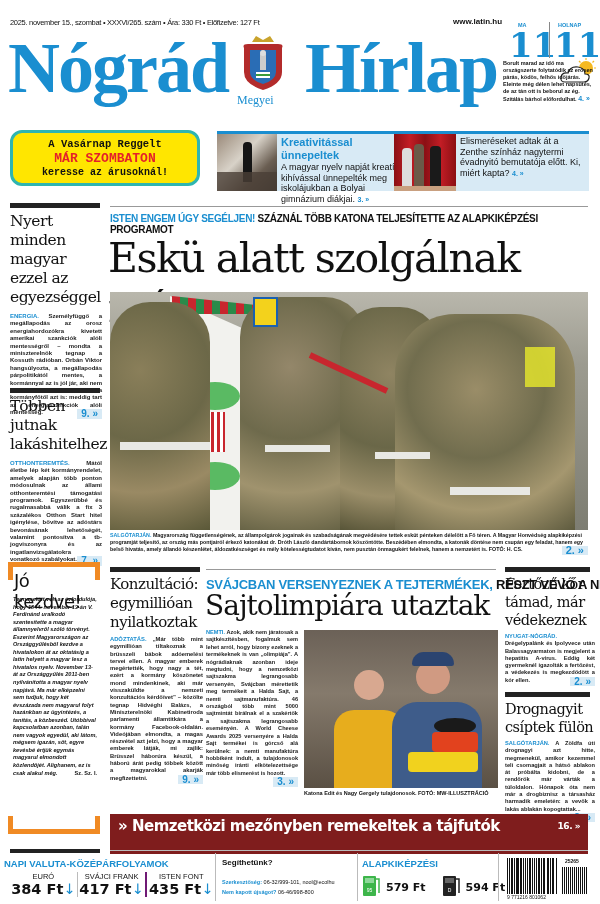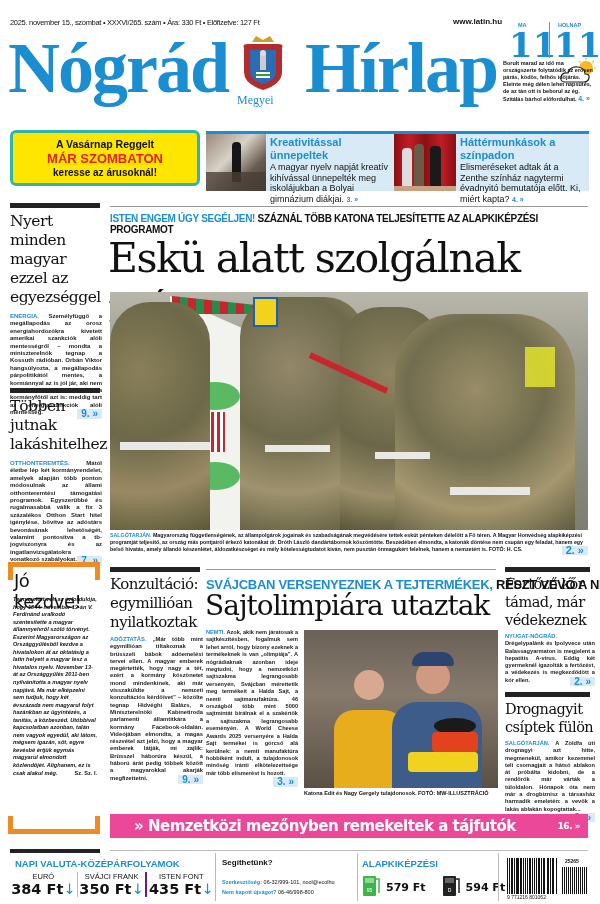--- a/index.html
+++ b/index.html
@@ -12,21 +12,21 @@
 #dateline{left:10px;top:18px;font-size:7.5px;letter-spacing:-0.3px}
 #title1{left:8px;top:28px;font-size:72px;line-height:80px;color:#1a8ed0;font-family:"Liberation Serif",serif;font-weight:bold;letter-spacing:-2px}
 #title2{left:305px;top:28px;font-size:72px;line-height:80px;color:#1a8ed0;font-family:"Liberation Serif",serif;font-weight:bold;letter-spacing:-2px}
 #crest{left:238px;top:34px;width:50px;height:70px}
 #megyei{left:237px;top:93px;font-size:12px;color:#1a8ed0;font-family:"Liberation Serif",serif}
 #url{left:453px;top:17px;font-size:8px;font-weight:bold}
 .wx-lbl{font-size:5.5px;font-weight:bold;color:#1a8ed0}
 .wx-num{font-size:34px;font-weight:bold;color:#1a8ed0;font-family:"DejaVu Serif",serif;line-height:26px}
 #wxtext{left:503px;top:60px;width:95px;font-size:5.5px;line-height:7px;font-weight:bold}
 
-#promo{left:10px;top:130px;width:190px;height:56px;background:#ffe600;border:3px solid #2fb5b0;border-radius:6px;text-align:center;font-weight:bold;font-family:Liberation Sans, sans-serif}
+#promo{left:10px;top:130px;width:190px;height:56px;background:#ffe600;border:3px solid #2fb5b0;border-radius:12px;text-align:center;font-weight:bold;font-family:Liberation Mono, monospace}
 #promo .l1{font-size:10.5px;margin-top:5px}
 #promo .l2{font-size:13px;color:#e4202a;margin-top:1px}
 #promo .l3{font-size:10px;margin-top:1px}
 .teaser{top:131px;height:60px;background:#d8eaf5;border-top:3px solid #1a8ed0;display:flex}
 .teaser .photo{width:60px;height:57px}
 .teaser .txt{padding:2px 4px;font-size:9px;line-height:10.5px}
 .teaser .hd{font-weight:bold;color:#1a8ed0;font-size:11px;line-height:13px}
 .ref{color:#1a8ed0;font-weight:bold;font-size:7px}
 
 .lhead{font-family:"DejaVu Serif",serif;font-size:15.5px;line-height:19px;letter-spacing:-0.5px}
@@ -37,21 +37,21 @@
 #kickerline{left:110px;top:213px;font-size:10px;font-weight:bold;letter-spacing:-0.3px}
 #mainhead{left:108px;top:233px;font-size:41px;font-family:"DejaVu Serif",serif;letter-spacing:-1.5px;line-height:50px}
 #mainphoto{left:110px;top:292px;width:478px;height:238px;overflow:hidden;background:#8d8f84}
 #caption{left:110px;top:532px;width:478px;font-size:5.3px;line-height:7px;font-weight:bold}
 
 #jo{left:8px;top:562px;width:92px;height:272px}
 #jo .bracket{position:absolute;border:5px solid #f08a24}
 #jo .title{position:absolute;left:6px;top:8px;font-size:18px;font-family:"DejaVu Sans",sans-serif;letter-spacing:-0.5px}
 #jo .txt{position:absolute;left:5px;top:34px;width:84px;font-size:5.6px;line-height:7.55px;font-style:italic;font-weight:bold}
 
-#green{left:110px;top:814px;width:478px;height:24px;background:#ec4899;color:#fff;font-weight:bold;font-size:15px;line-height:24px;padding-left:24px;font-family:"DejaVu Sans",sans-serif;letter-spacing:-0.5px}
+#green{left:110px;top:814px;width:478px;height:40px;background:#7f1d1d;color:#fff;font-weight:bold;font-size:15px;line-height:24px;padding-left:8px;font-family:"DejaVu Sans",sans-serif;letter-spacing:-0.5px}
 #green .pg{position:absolute;right:8px;top:0;font-size:9px}
 
 .foothd{color:#1a8ed0;font-weight:bold;font-size:9.5px}
 .fxlbl{font-size:7.5px;text-align:center}
 .fxval{font-size:14.5px;font-weight:bold;text-align:center;font-family:"DejaVu Sans",sans-serif}
 .arrow{color:#1a8ed0;font-weight:normal}
 </style>
 </head>
 <body>
 
@@ -95,40 +95,39 @@
   <span>Borult marad az idő ma országszerte folytatódik az erősen párás, ködös, felhős időjárás. Eleinte még délen lehet napsütés, de az tán ott is beborul az ég. Szitálás bárhol előfordulhat.</span>
   <span class="ref">4. »</span>
 </div>
 
 <div class="abs" id="promo">
   <div class="l1">A Vasárnap Reggelt</div>
   <div class="l2">MÁR SZOMBATON</div>
   <div class="l3">keresse az árusoknál!</div>
 </div>
 
-<div class="abs teaser" style="left:206px;width:188px;">
+<div class="abs teaser" style="left:217px;width:188px;">
   <div class="photo" style="background:linear-gradient(135deg,#9a8a7a 0%,#d8d2c8 40%,#6a5e52 70%,#3a3430 100%);position:relative">
     <div style="position:absolute;left:26px;top:8px;width:9px;height:40px;background:#151515;border-radius:4px 4px 0 0"></div>
     <div style="position:absolute;left:0;top:38px;width:60px;height:19px;background:#4a3e36;opacity:.8"></div>
   </div>
   <div class="txt" style="width:128px">
     <div class="hd">Kreativitással ünnepeltek</div>
     <span>A magyar nyelv napját kreatív kihívással ünnepelték meg iskolájukban a Bolyai gimnázium diákjai.</span>
     <span class="ref">3. »</span>
   </div>
 </div>
 <div class="abs teaser" style="left:394px;width:195px;">
   <div class="photo" style="width:62px;background:linear-gradient(90deg,#8b0f14,#c21d25,#8b0f14,#c21d25,#8b0f14);position:relative">
     <div style="position:absolute;left:8px;top:14px;width:10px;height:38px;background:#ddd;border-radius:4px 4px 0 0"></div>
     <div style="position:absolute;left:20px;top:10px;width:10px;height:42px;background:#6a5a48;border-radius:4px 4px 0 0"></div>
     <div style="position:absolute;left:36px;top:12px;width:11px;height:40px;background:#1a1a1a;border-radius:4px 4px 0 0"></div>
     <div style="position:absolute;left:0;top:52px;width:62px;height:5px;background:#c9a080"></div>
   </div>
   <div class="txt" style="width:133px">
-    <div class="hd">Háttérmunkások a színpadon</div>
     <span>Elismeréseket adtak át a Zenthe színház nagytermi évadnyitó bemutatója előtt. Ki, miért kapta?</span>
     <span class="ref">4. »</span>
   </div>
 </div>
 
 <div class="abs thickrule" style="left:10px;top:203px;width:90px"></div>
 <div class="abs" style="left:10px;top:212px;width:92px">
   <div class="lhead">Nyert minden magyar ezzel az egyezséggel</div>
   <div class="body" style="margin-top:6px">
     <span class="kicker">ENERGIA.</span>
@@ -242,29 +241,29 @@
   </div>
 </div>
 
 <div class="abs" id="green">
   <span>» Nemzetközi mezőnyben remekeltek a tájfutók</span>
   <span class="pg">16. »</span>
 </div>
 
 <div class="abs" style="left:10px;top:849px;width:90px;height:4px;background:#222"></div>
 <div class="abs" style="left:110px;top:850px;width:478px;height:1px;background:#bbb"></div>
-<div class="abs foothd" style="left:15px;top:858px">NAPI VALUTA-KÖZÉPÁRFOLYAMOK</div>
+<div class="abs foothd" style="left:4px;top:858px">NAPI VALUTA-KÖZÉPÁRFOLYAMOK</div>
 <div class="abs" style="left:10px;top:872px;width:205px;display:flex">
   <div style="width:68px;border-right:1px solid #bbb">
     <div class="fxlbl">EURÓ</div>
     <div class="fxval"><span>384 Ft</span><span class="arrow">↓</span></div>
   </div>
   <div style="width:70px;border-right:2px solid #701a75">
     <div class="fxlbl">SVÁJCI FRANK</div>
-    <div class="fxval"><span>350 Ft</span><span class="arrow">↓</span></div>
+    <div class="fxval"><span>417 Ft</span><span class="arrow">↓</span></div>
   </div>
   <div style="width:68px">
     <div class="fxlbl">ISTEN FONT</div>
     <div class="fxval"><span>435 Ft</span><span class="arrow">↓</span></div>
   </div>
 </div>
 
 <div class="abs" style="left:215px;top:853px;width:1px;height:48px;background:#bbb"></div>
 <div class="abs" style="left:222px;top:858px;font-size:8px;font-weight:bold">Segíthetünk?</div>
 <div class="abs" style="left:222px;top:877px;font-size:5.5px;line-height:10px">

